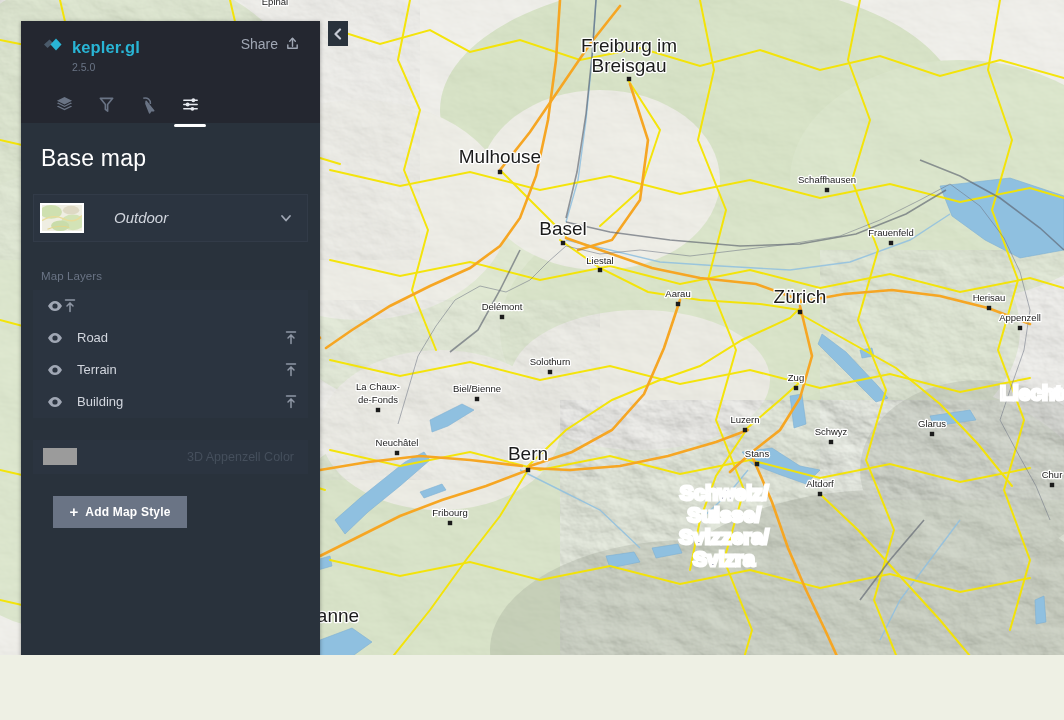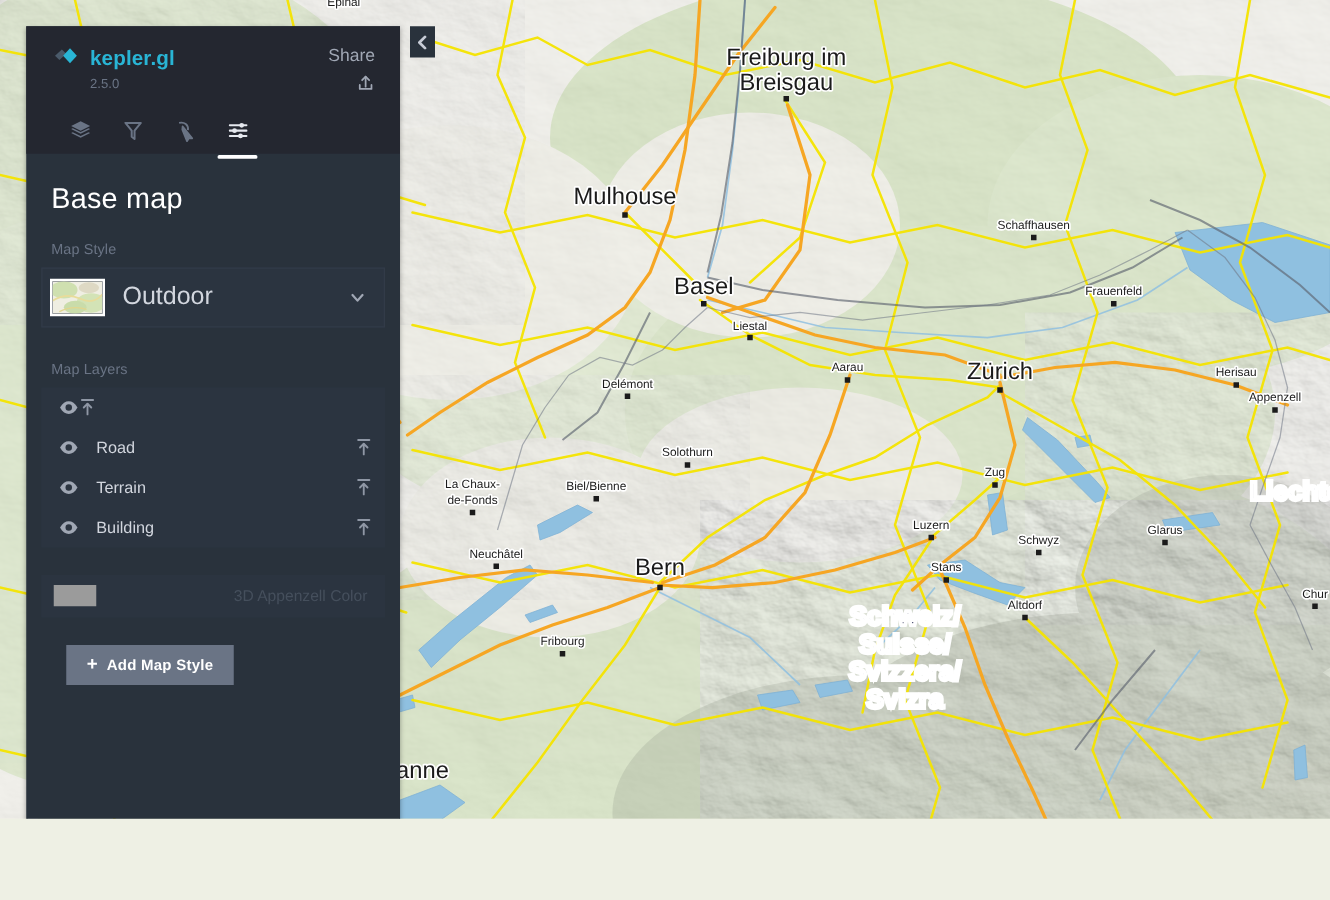--- a/index.html
+++ b/index.html
@@ -80,24 +80,23 @@
   .brand-left { display: flex; align-items: flex-end; gap: 9px; }
   .logo-mark { width: 22px; height: 20px; display:block; }
   .brand-name {
     color: #29b5d5;
     font-size: 16.5px;
     font-weight: 700;
     letter-spacing: 0.1px;
     line-height: 1;
   }
   .share-btn {
-    display: flex; align-items: flex-end; gap: 7px;
+    display: flex; align-items: flex-start; gap: 7px;
     color: #a0a7b4; font-size: 14px; cursor: pointer;
     padding-top: 1px;
-    flex-direction: column;
   }
   .share-btn svg { width: 15px; height: 15px; display:block; }
   .version {
     color: #6a7485;
     font-size: 10.5px;
     margin-left: 31px;
     margin-top: 1px;
     line-height: 1;
   }
 
@@ -162,22 +161,23 @@
     width: 44px; height: 30px;
     border: 2px solid #ffffff;
     background-size: cover;
     flex: 0 0 auto;
     overflow: hidden;
   }
   .style-thumb svg { display:block; width: 100%; height: 100%; }
   .style-name {
     flex: 1 1 auto;
     color: #d2d6de;
-    font-size: 20px;
-    padding-left: 14px;
+    font-size: 15px;
+    padding-left: 30px;
+    font-style: italic;
   }
   .chev { width: 14px; height: 14px; color: #a0a7b4; flex: 0 0 auto; }
   .chev svg { display:block; width:100%; height:100%; }
 
   .layers-label { margin-top: 28px; }
 
   .layer-list {
     margin: 0 12px;
     background: #2b3440;
   }
@@ -549,21 +549,20 @@
             </svg>
           </span>
         </div>
       </div>
     </div>
 
     <div class="panel-body">
 
       <div class="panel-title">Base map</div>
 
-      <div class="section-label">Map Style</div>
 
       <div class="style-select">
         <span class="style-thumb">
           <svg viewBox="0 0 44 30" preserveAspectRatio="none">
             <rect width="44" height="30" fill="#efeee2"></rect>
             <ellipse cx="10" cy="8" rx="12" ry="8" fill="#cfe0b0"></ellipse>
             <ellipse cx="34" cy="20" rx="13" ry="9" fill="#d3e3b6"></ellipse>
             <ellipse cx="20" cy="24" rx="10" ry="6" fill="#c9dcaa"></ellipse>
             <ellipse cx="32" cy="6" rx="9" ry="5" fill="#ded9c4"></ellipse>
             <path d="M0 18 Q12 10 24 16 T44 12" stroke="#e8dc9a" stroke-width="1.6" fill="none"></path>

